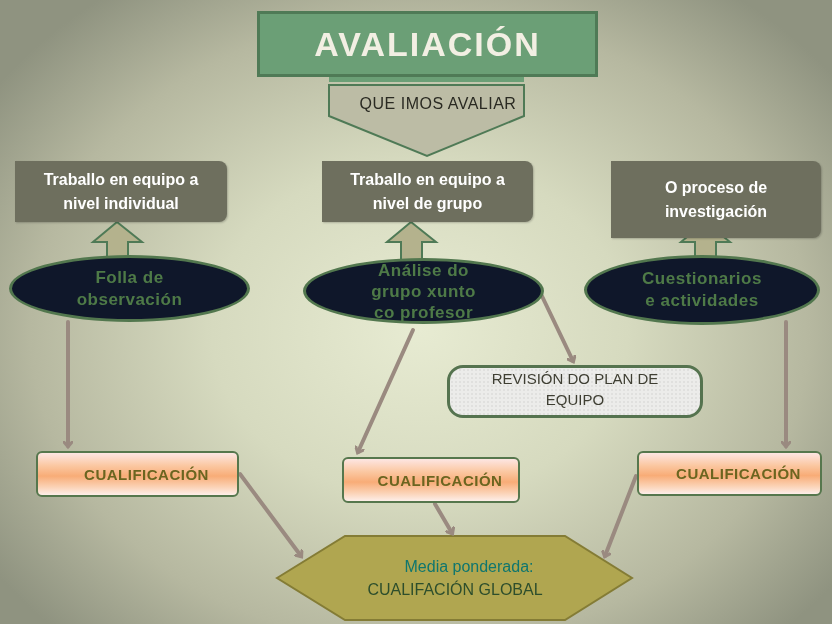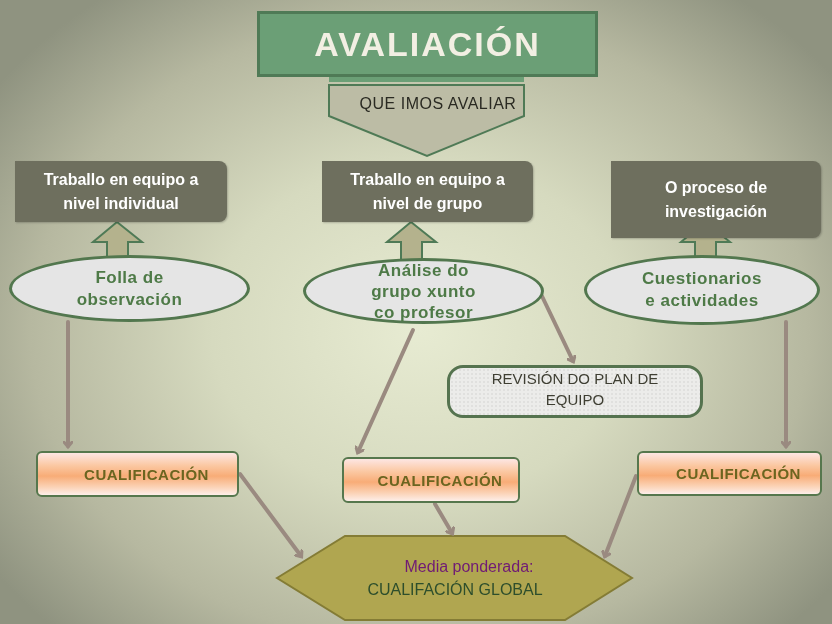--- a/index.html
+++ b/index.html
@@ -30,21 +30,21 @@
     color: #ffffff; font-weight: bold; font-size: 16px; line-height: 24px;
     display: flex; align-items: center; justify-content: center; text-align: center;
     box-shadow: 1px 1px 2px rgba(0,0,0,0.2);
   }
   .hb-1 { left: 15px; top: 161px; width: 212px; height: 61px; }
   .hb-2 { left: 322px; top: 161px; width: 211px; height: 61px; }
   .hb-3 { left: 611px; top: 161px; width: 210px; height: 77px; }
 
   
   .ellipse {
-    background: #e5e5e5; border: 3px solid #52774e; border-radius: 50%;
+    background: #0f172a; border: 3px solid #52774e; border-radius: 50%;
     color: #4e7a47; font-weight: bold; font-size: 17px; line-height: 22px;
     display: flex; align-items: center; justify-content: center; text-align: center;
     letter-spacing: 0.5px;
   }
   .el-1 { left: 9px; top: 255px; width: 241px; height: 67px; }
   .el-2 { left: 303px; top: 258px; width: 241px; height: 66px; font-size: 17px; line-height: 21px; }
   .el-3 { left: 584px; top: 255px; width: 236px; height: 70px; }
 
   
   .revision-box {
@@ -66,21 +66,21 @@
   .qb-1 { left: 36px; top: 451px; width: 203px; height: 46px; }
   .qb-2 { left: 342px; top: 457px; width: 178px; height: 46px; }
   .qb-3 { left: 637px; top: 451px; width: 185px; height: 45px; }
 
   
   .hex-text {
     left: 320px; top: 538px; width: 270px; height: 80px;
     display: flex; flex-direction: column; align-items: center; justify-content: center;
     font-size: 16px; line-height: 23px; text-align: center;
   }
-  .hex-line-1 { color: #701a75; margin-left: 28px; }
+  .hex-line-1 { color: #0f766e; margin-left: 28px; }
   .hex-line-2, .hex-line-3 { color: #2d4e2c; }
 </style>
 </head>
 <body>
 
 <svg class="connectors" viewBox="0 0 832 624">
   <defs>
     <marker id="ah" markerWidth="10" markerHeight="10" refX="5" refY="5" orient="auto" markerUnits="userSpaceOnUse">
       <path d="M0,0 L6,5 L0,10" fill="none" stroke="#9a8a80" stroke-width="3"></path>
     </marker>

